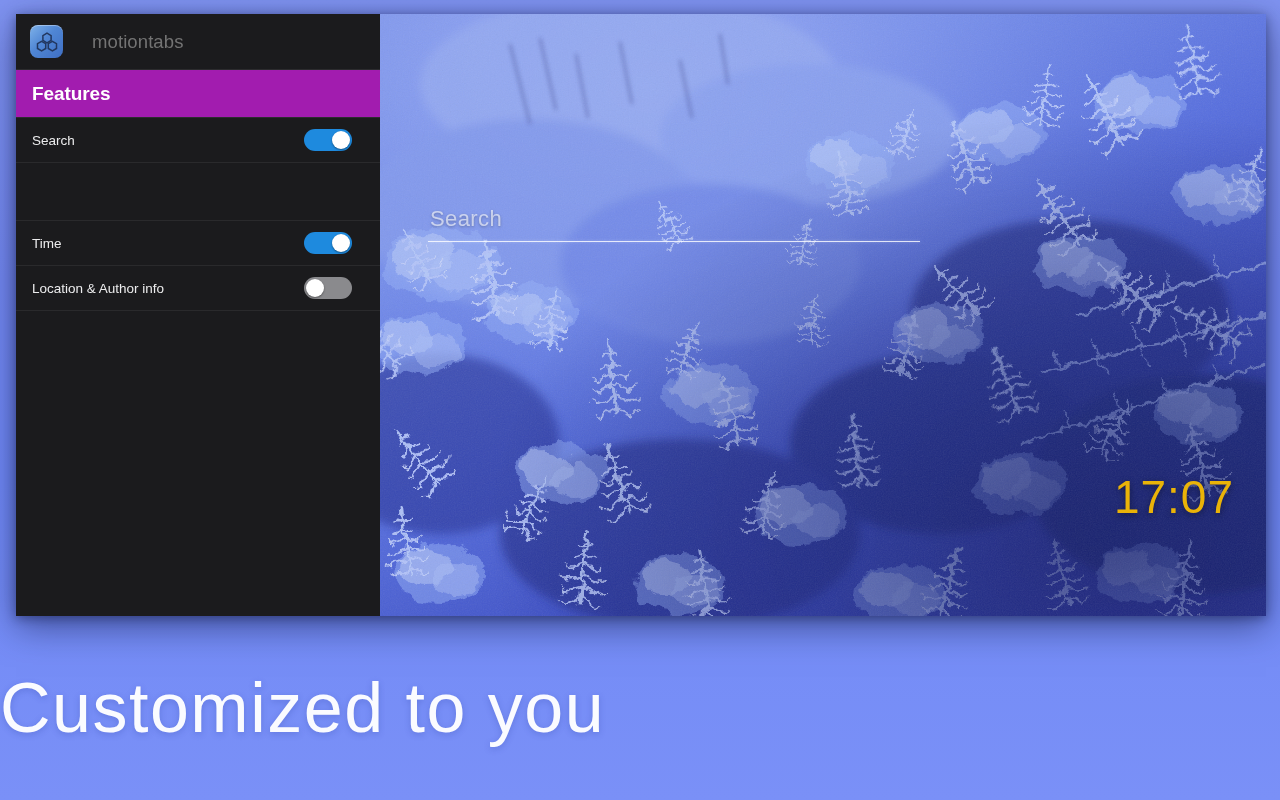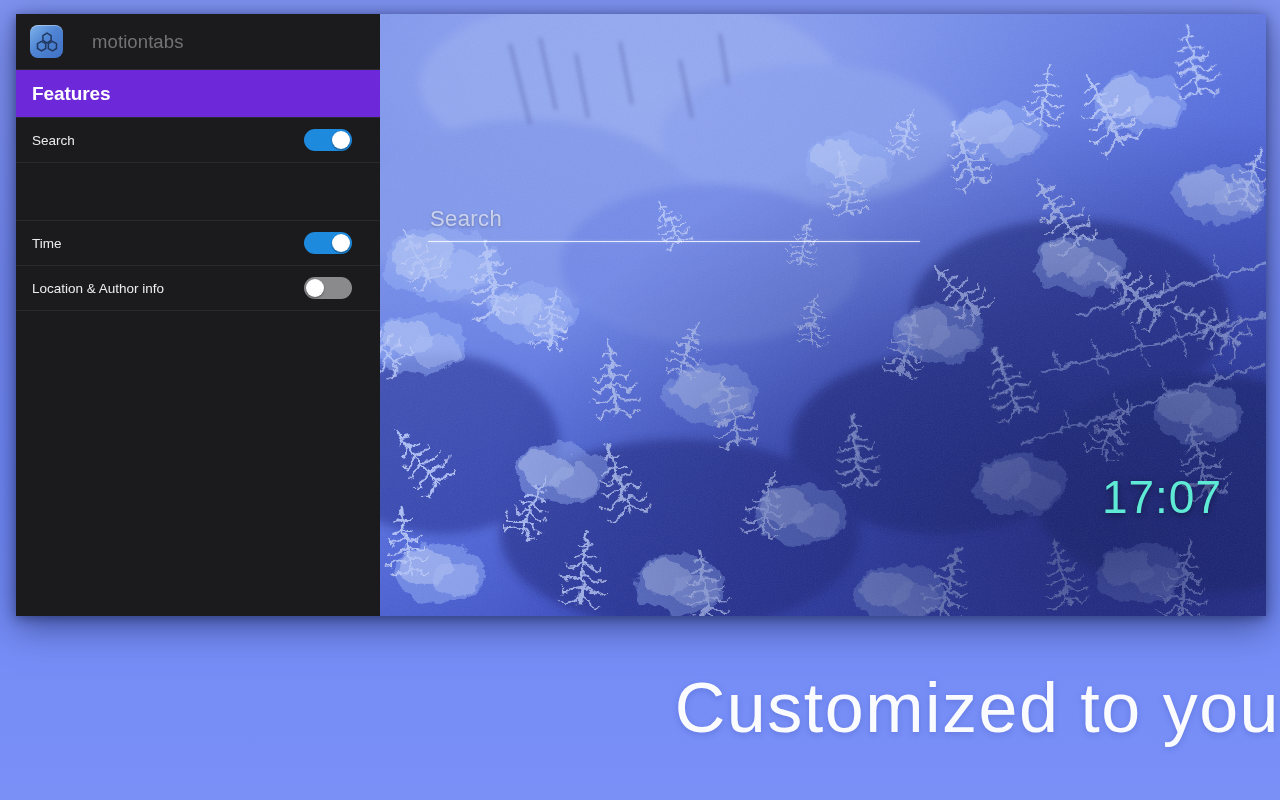--- a/index.html
+++ b/index.html
@@ -72,21 +72,21 @@
     height: 48px;
     flex: 0 0 48px;
     display: flex;
     align-items: center;
     padding-left: 16px;
     color: #ffffff;
     font-size: 19px;
     font-weight: 700;
     letter-spacing: -0.1px;
     border-bottom: 1px solid #2c2c2e;
-    background: #6d28d9;
+    background: #a21caf;
   }
 
   .row {
     height: 45px;
     flex: 0 0 45px;
     display: flex;
     align-items: center;
     justify-content: space-between;
     padding: 0 28px 0 16px;
     border-bottom: 1px solid #2a2a2c;
@@ -164,37 +164,37 @@
   #search-underline {
     margin-top: 7px;
     height: 1px;
     background: rgba(255,255,255,0.82);
     box-shadow: 0 0 3px rgba(255,255,255,0.35);
   }
 
   
   #clock {
     position: absolute;
-    right: 44px;
+    right: 32px;
     bottom: 96px;
-    color: #5eead4;
+    color: #eab308;
     font-size: 46px;
     font-weight: 300;
     letter-spacing: 1px;
     text-shadow: 0 2px 7px rgba(0,0,0,0.45);
     line-height: 1;
   }
 
   
   #caption {
     position: absolute;
     left: 0;
     right: 0;
     top: 660px;
-    text-align: right;
+    text-align: left;
     color: rgba(255,255,255,0.97);
     font-size: 70px;
     font-weight: 300;
     letter-spacing: 1.5px;
     line-height: 96px;
     text-shadow: 0 2px 6px rgba(40,60,160,0.25);
   }
 </style>
 </head>
 <body>

